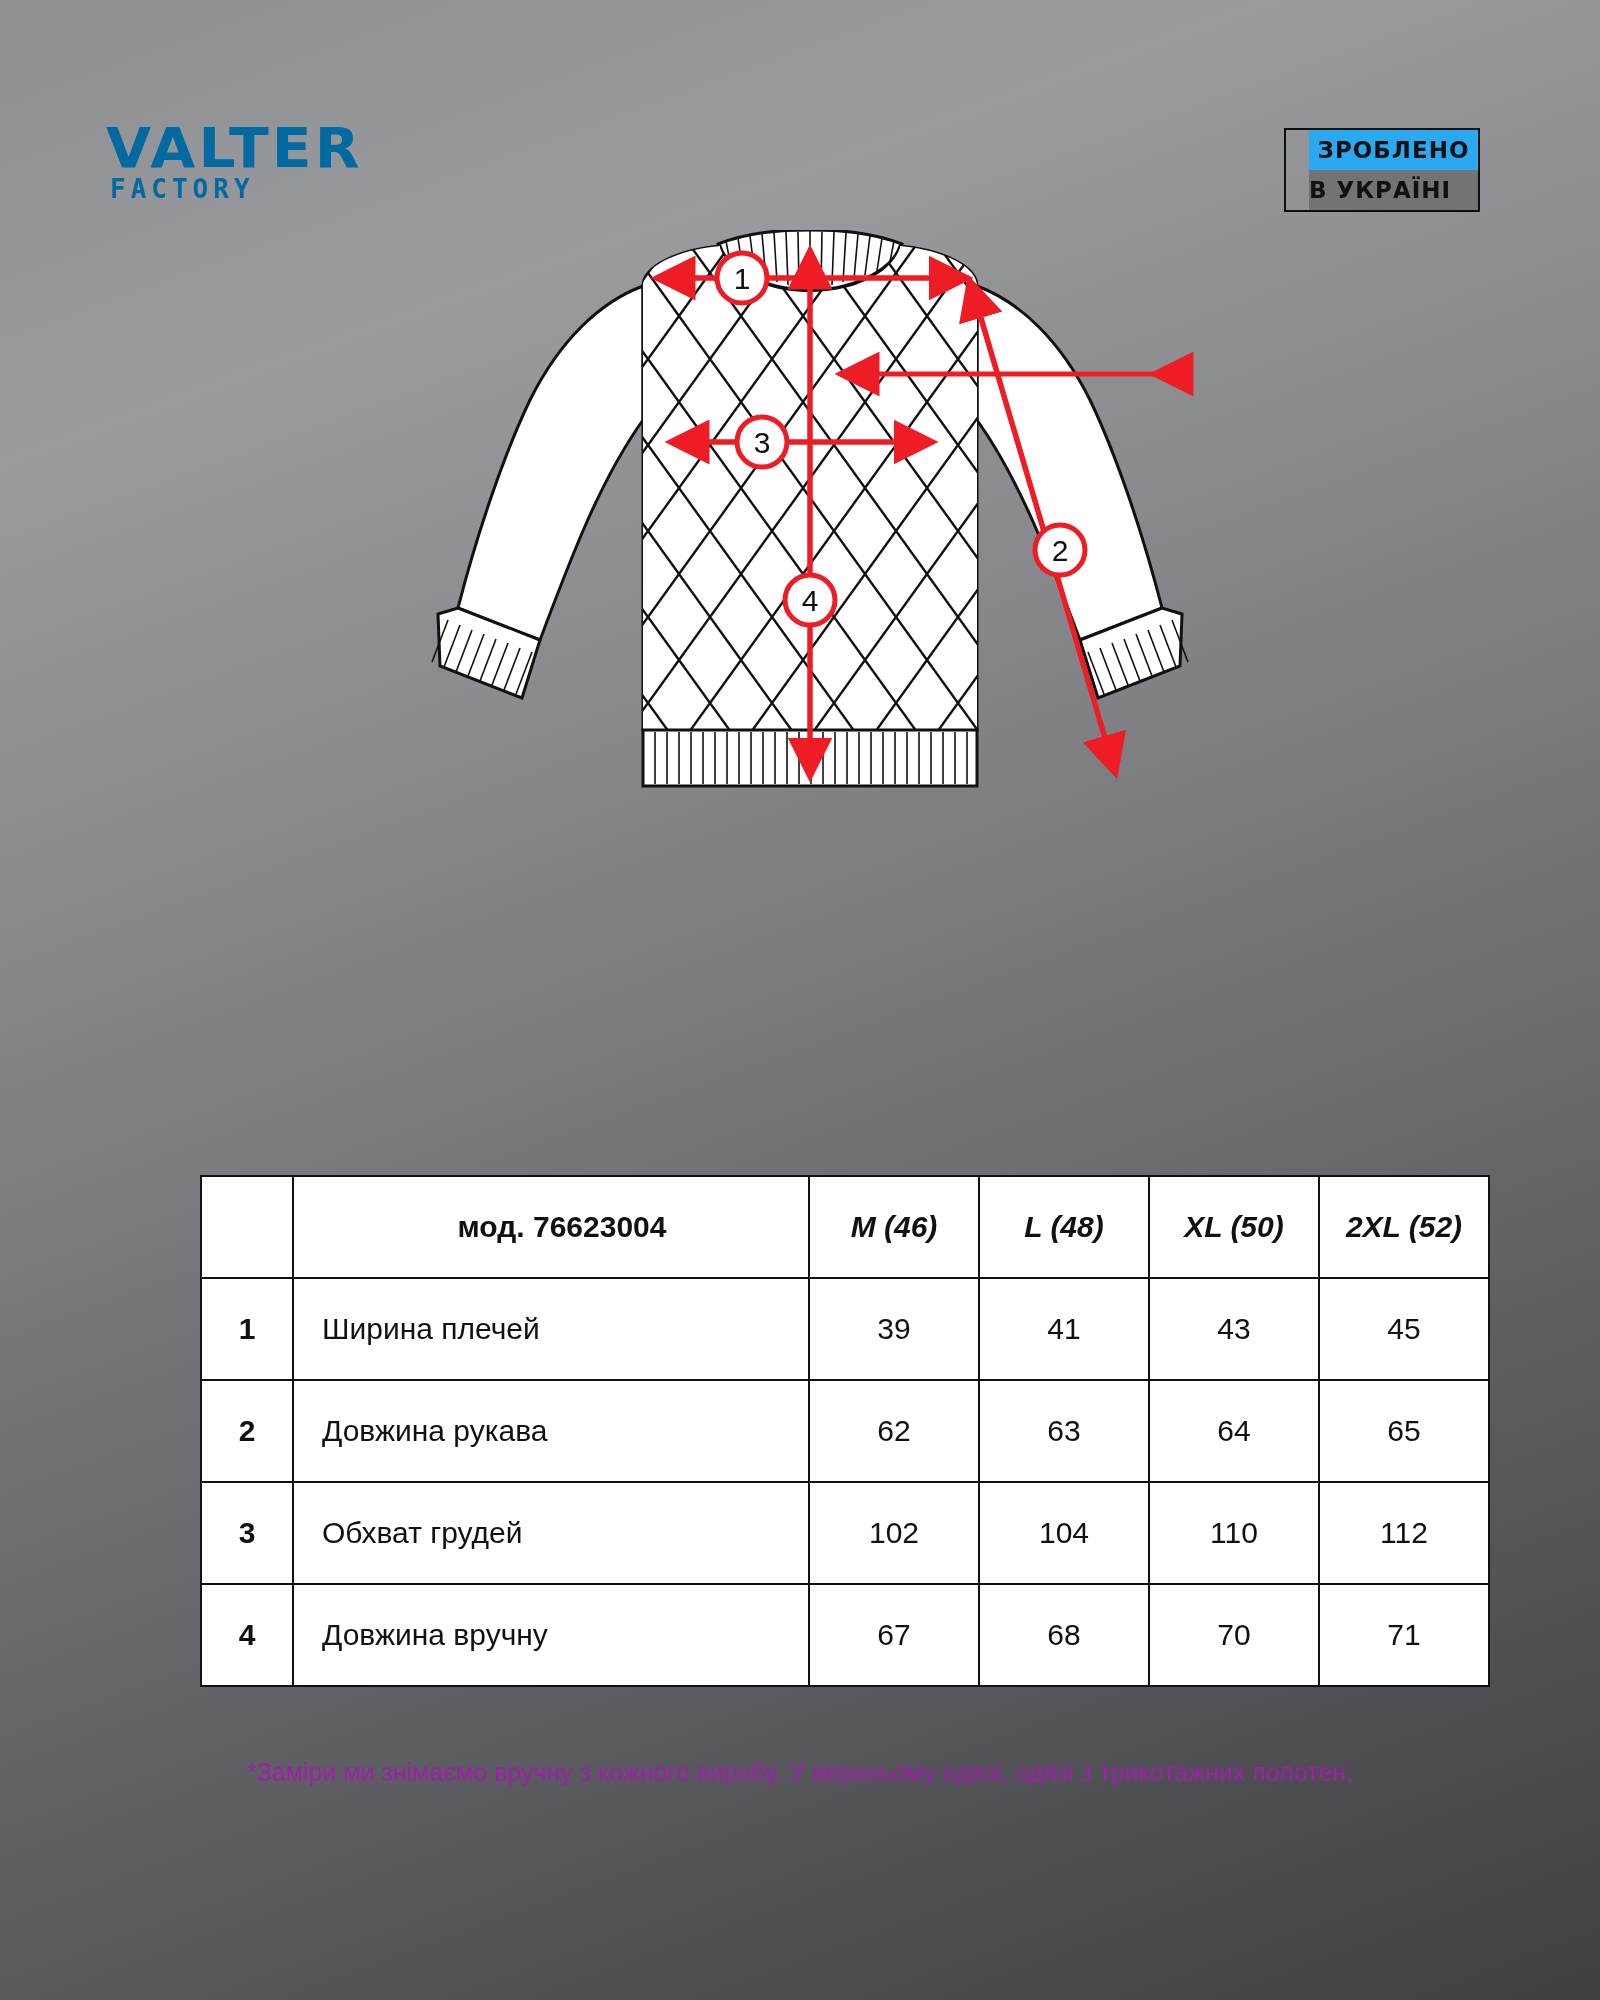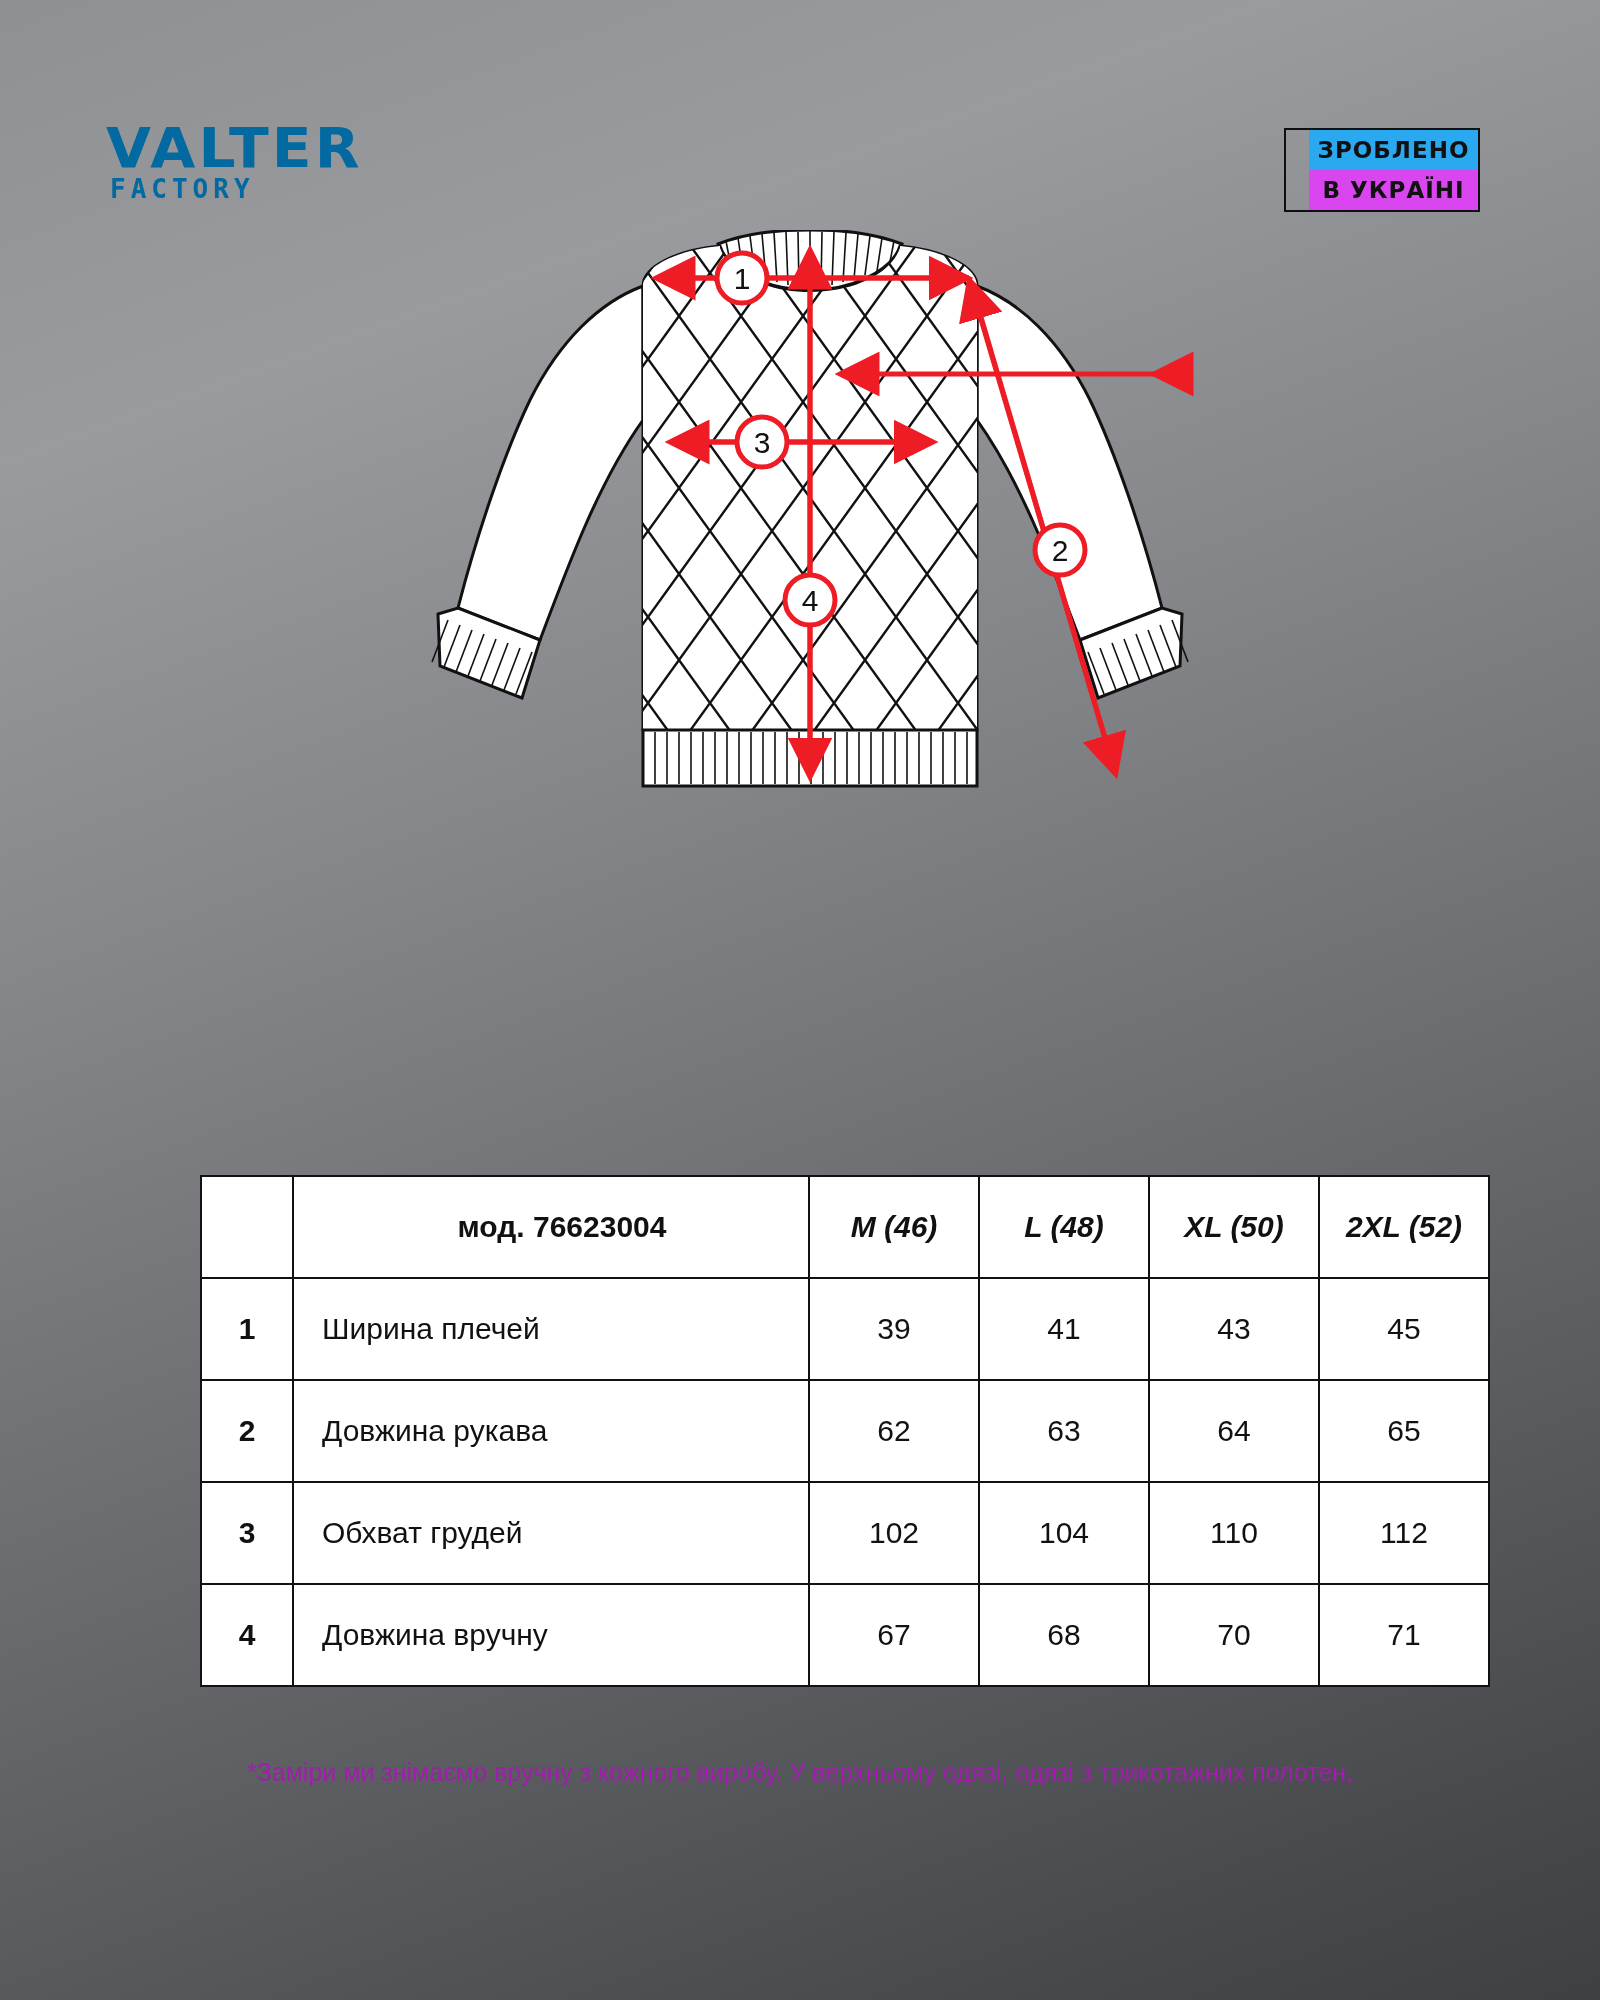--- a/index.html
+++ b/index.html
@@ -49,23 +49,23 @@
     display: flex;
     flex-direction: column;
     padding-left: 23px;
   }
   .badge-top {
     background: #2aa9f0;
     flex: 1;
     display: flex; align-items: center; justify-content: center;
   }
   .badge-bottom {
-    background: #d946ef;
+    background: #737373;
     flex: 1;
-    display: flex; align-items: center; justify-content: center;
+    display: flex; align-items: center; justify-content: flex-start;
   }
   .badge-text {
     font-family: "DejaVu Sans", sans-serif;
     font-weight: 700;
     font-size: 23px;
     letter-spacing: 1px;
     color: #111;
     white-space: nowrap;
   }
 

